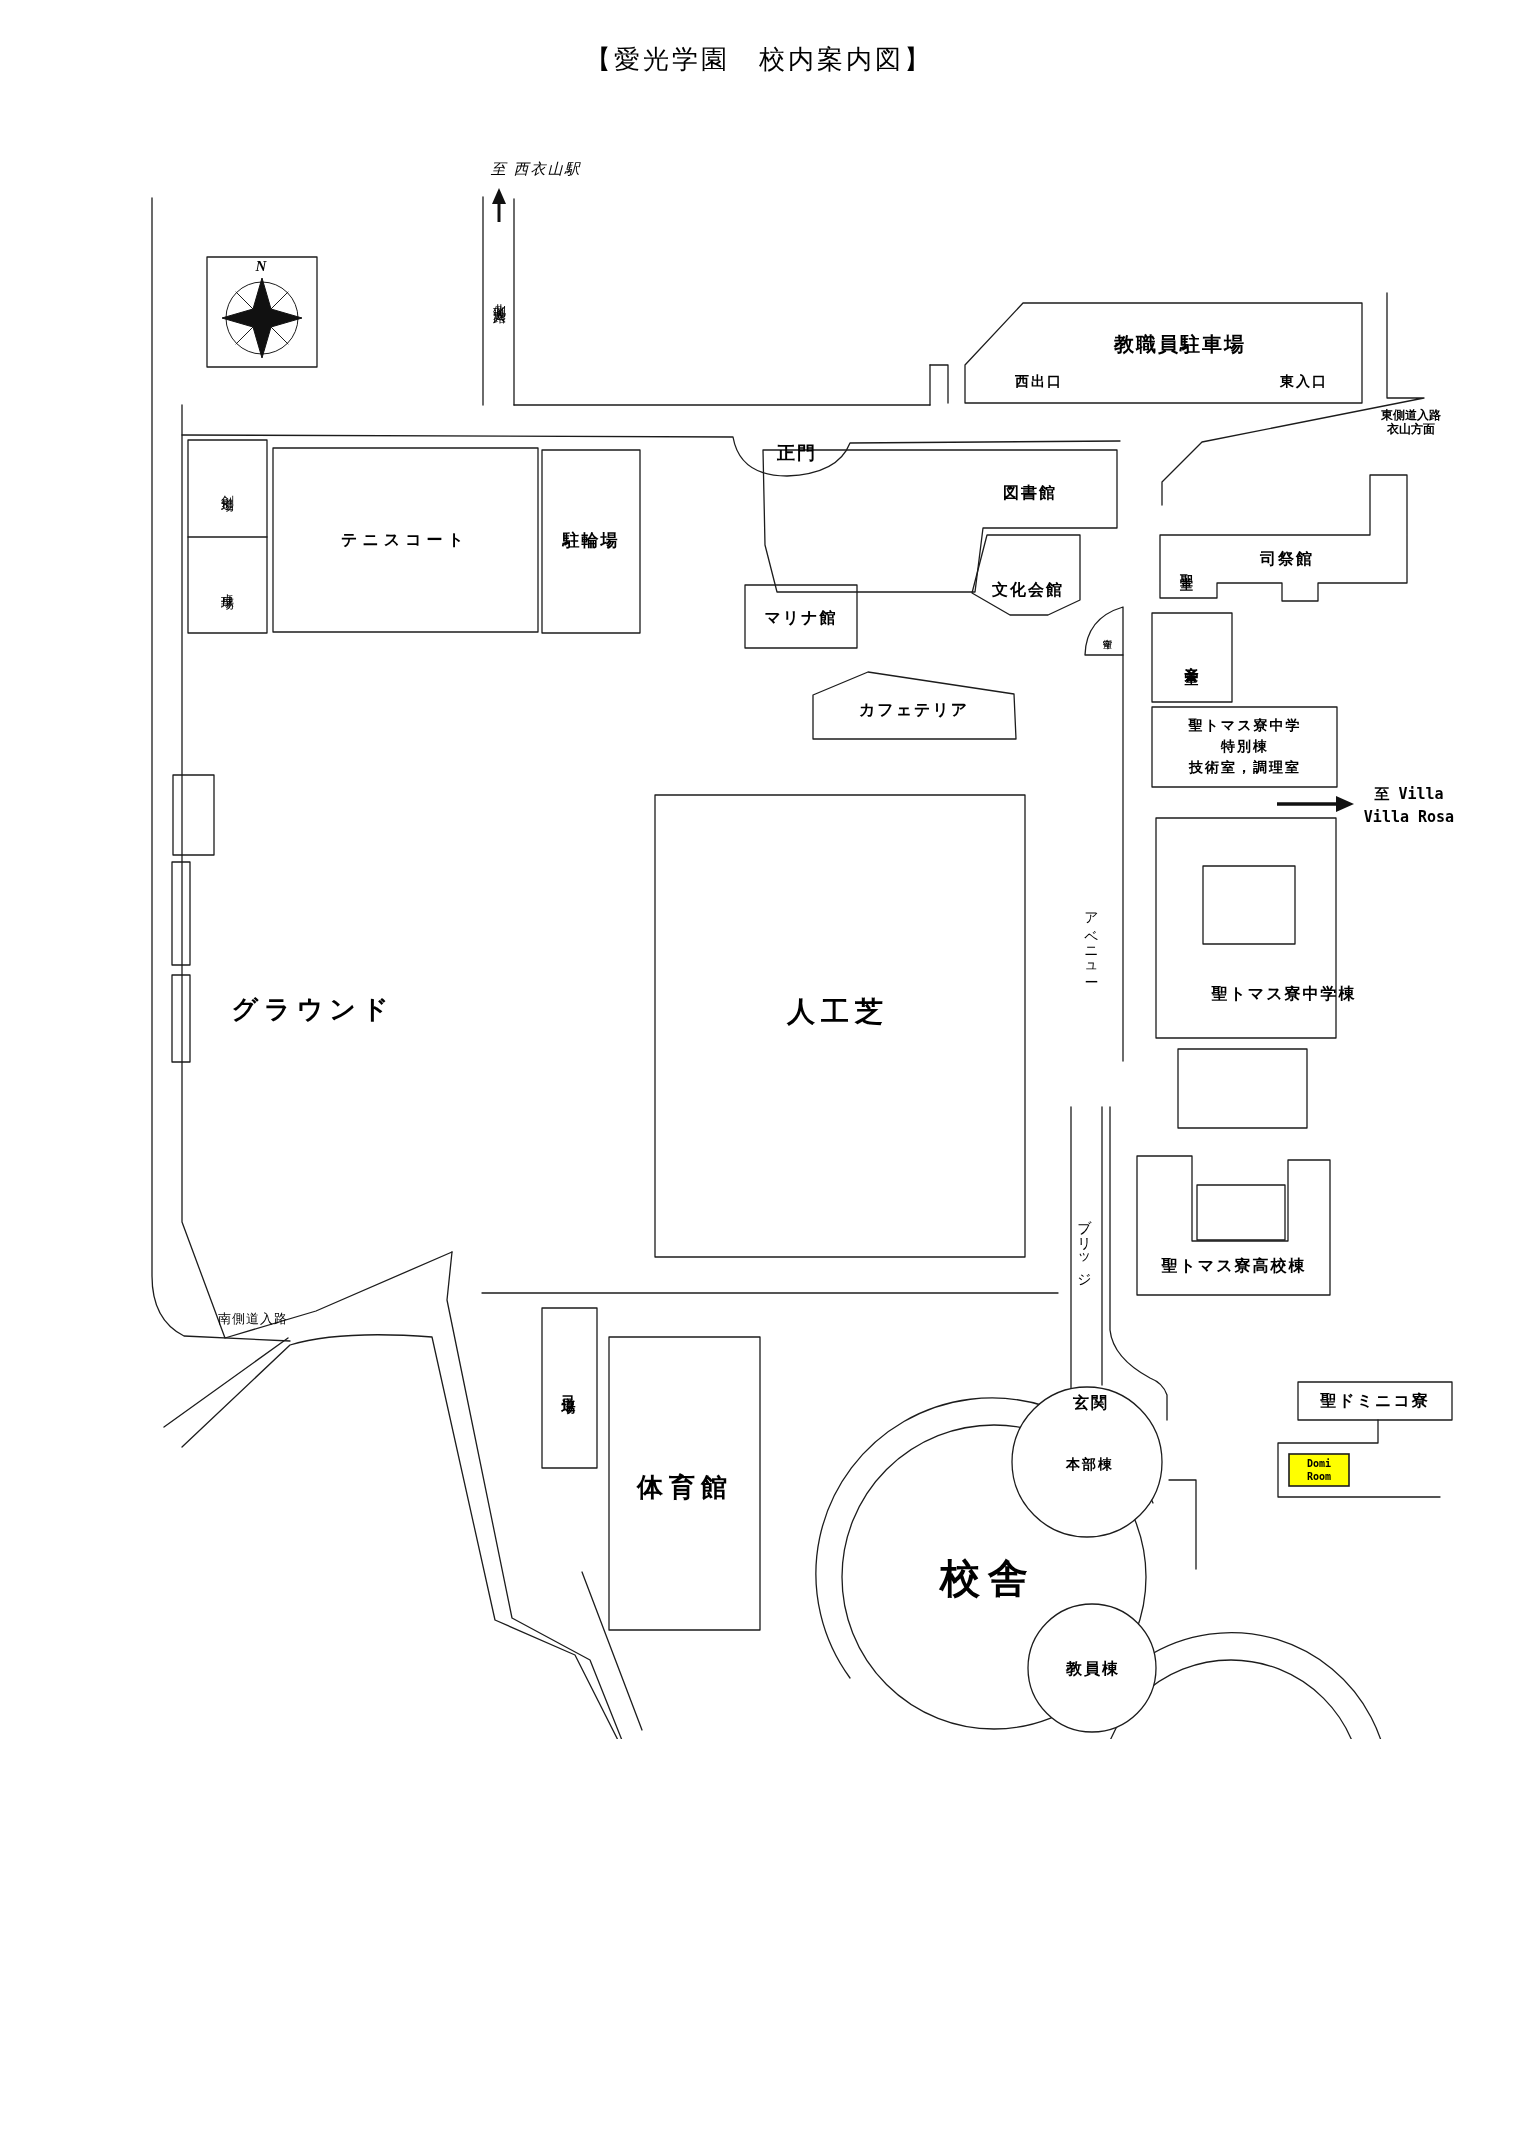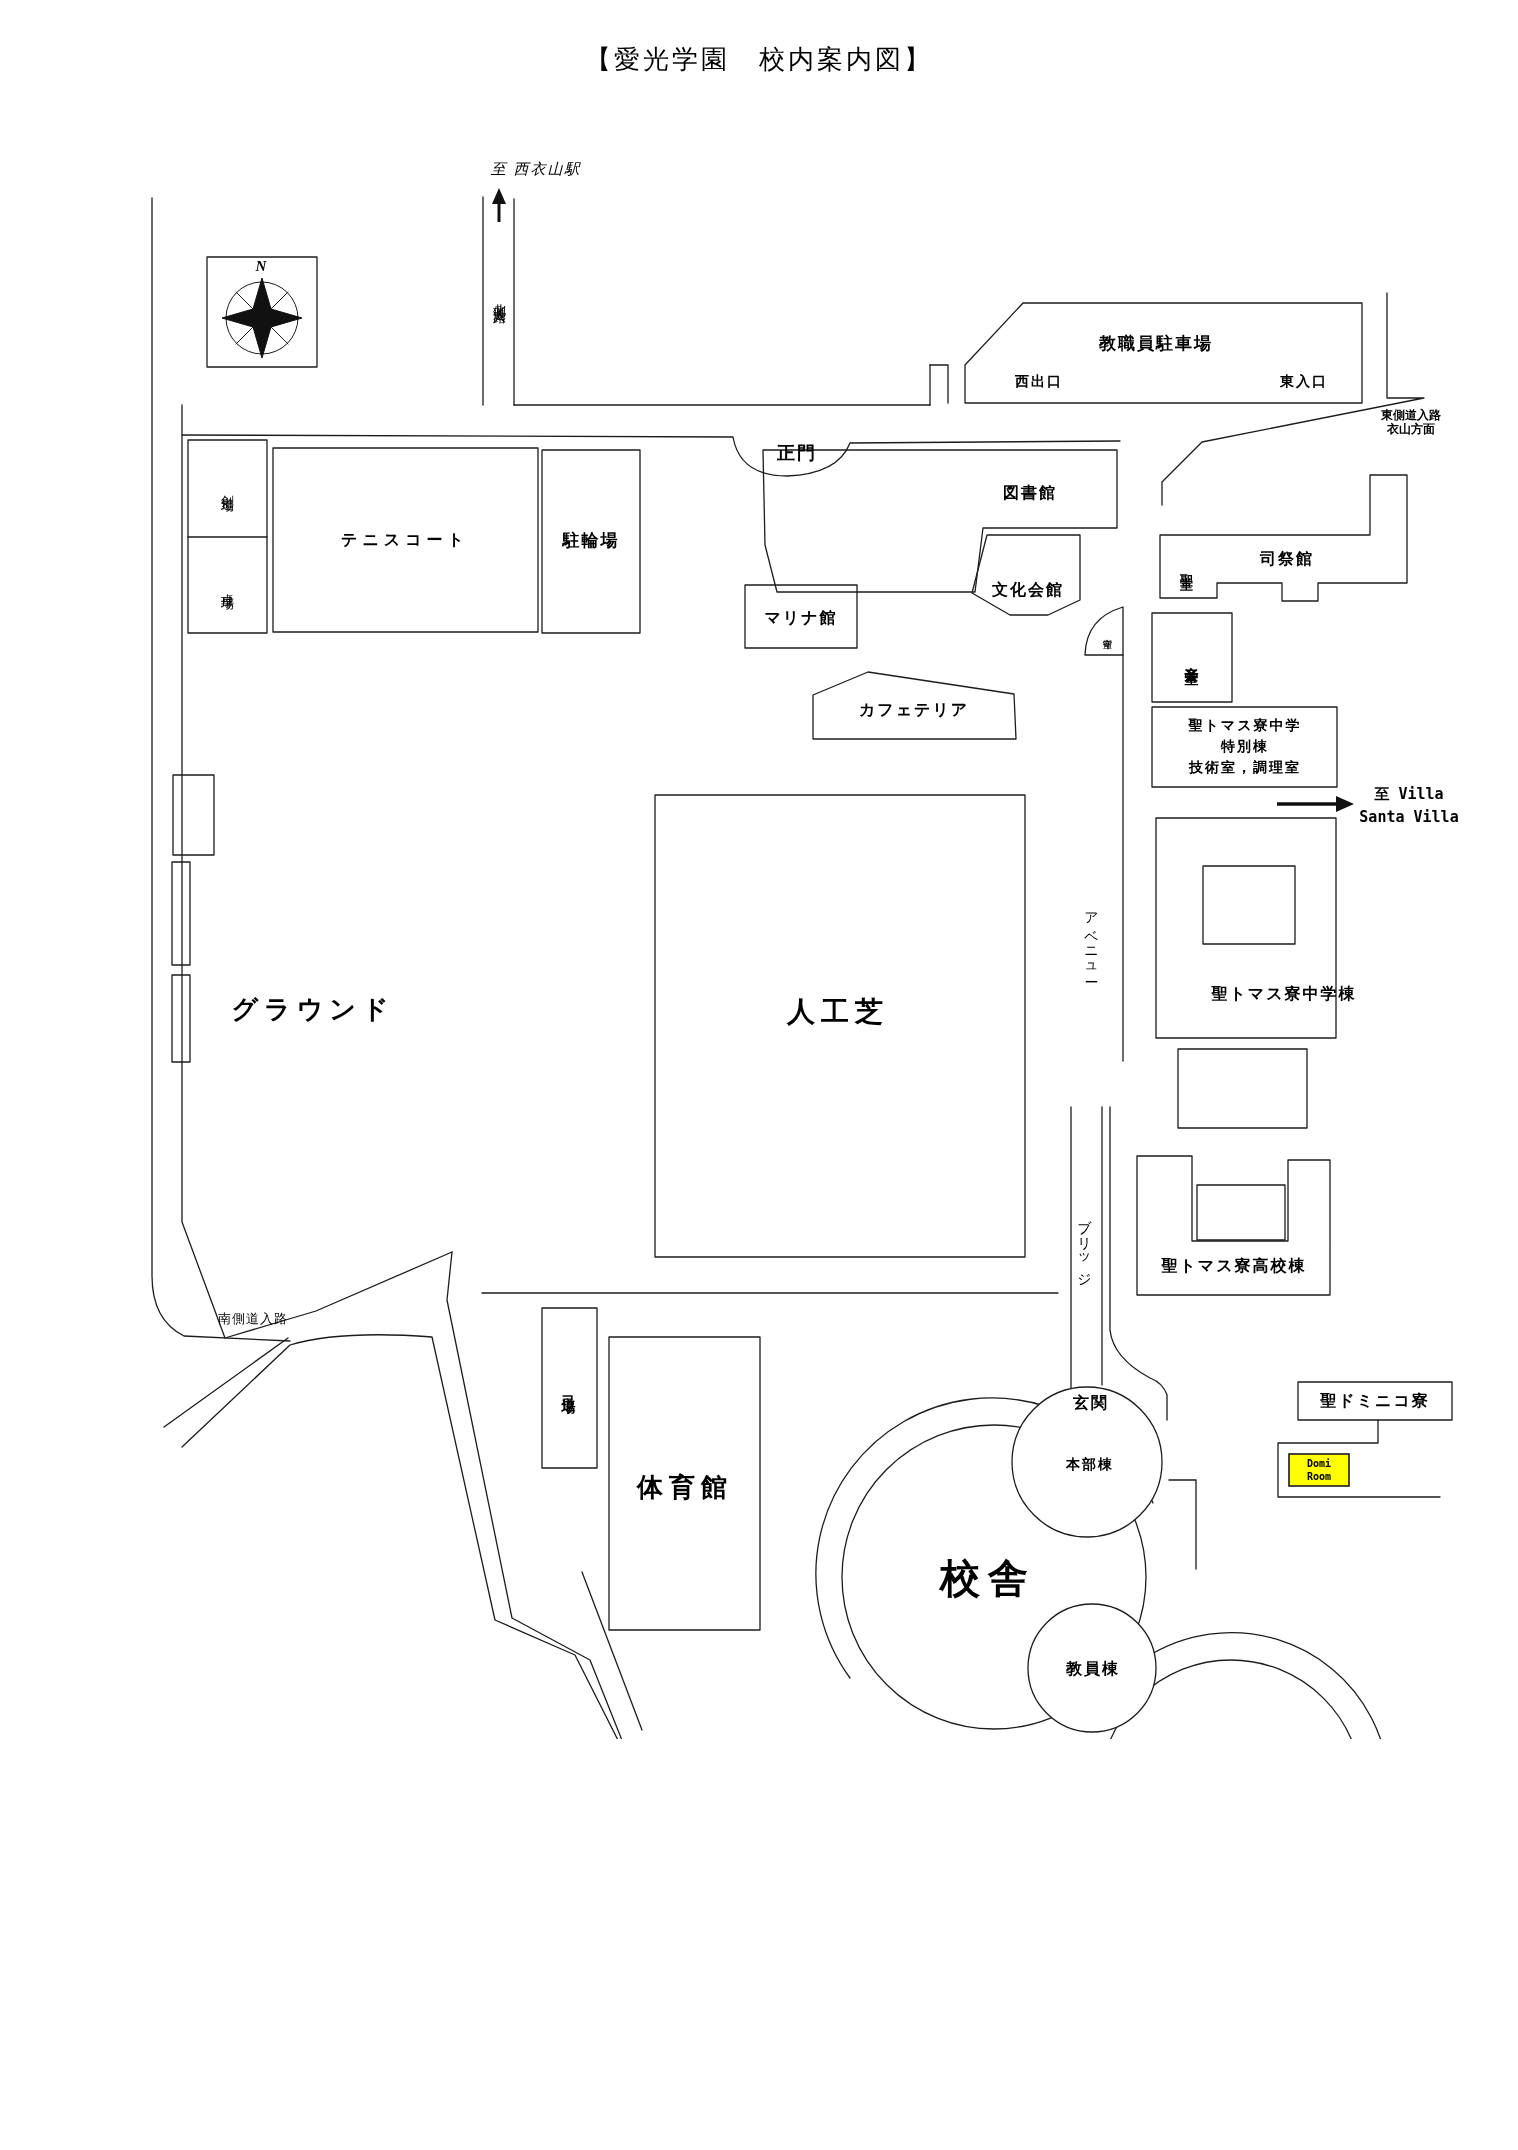--- a/index.html
+++ b/index.html
@@ -108,21 +108,21 @@
       <polygon points="1336,796 1336,812 1354,804" fill="#111"></polygon>
     </g>
   </svg>
 
   <div class="lbl title serif" style="left:759px;top:60px;">【愛光学園　校内案内図】</div>
 
   <div class="lbl plain serif" style="left:536px;top:170px;font-size:15px;">至 西衣山駅</div>
   <div class="vlbl" style="left:499px;top:298px;font-size:13px;">北側道入路</div>
   <div class="lbl serif" style="left:262px;top:267px;font-size:15px;font-style:italic;">N</div>
 
-  <div class="lbl" style="left:1156px;top:344px;font-size:17px;">教職員駐車場</div>
+  <div class="lbl" style="left:1180px;top:344px;font-size:20px;">教職員駐車場</div>
   <div class="lbl" style="left:1039px;top:381px;font-size:14px;">西出口</div>
   <div class="lbl" style="left:1304px;top:381px;font-size:14px;">東入口</div>
 
   <div class="lbl two-line" style="left:1411px;top:423px;font-size:12px;letter-spacing:0;">
     <span>東側道入路</span>
     <span>衣山方面</span>
   </div>
 
   <div class="lbl" style="left:797px;top:453px;font-size:18px;">正門</div>
 
@@ -141,21 +141,21 @@
   <div class="lbl" style="left:914px;top:710px;">カフェテリア</div>
 
   <div class="lbl two-line" style="left:1245px;top:746px;font-size:14px;line-height:1.5;">
     <span>聖トマス寮中学</span>
     <span>特別棟</span>
     <span>技術室，調理室</span>
   </div>
 
   <div class="lbl two-line mono" style="left:1409px;top:805px;font-size:15px;line-height:1.5;">
     <span>至  Villa</span>
-    <span>Santa Villa</span>
+    <span>Villa Rosa</span>
   </div>
 
   <div class="lbl" style="left:1246px;top:994px;margin-left:38px;">聖トマス寮中学棟</div>
   <div class="lbl" style="left:1234px;top:1266px;">聖トマス寮高校棟</div>
   <div class="lbl" style="left:1375px;top:1401px;">聖ドミニコ寮</div>
 
   <div class="lbl two-line mono" style="left:1319px;top:1470px;font-size:10px;font-weight:bold;line-height:1.3;">
     <span>Domi</span>
     <span>Room</span>
   </div>

